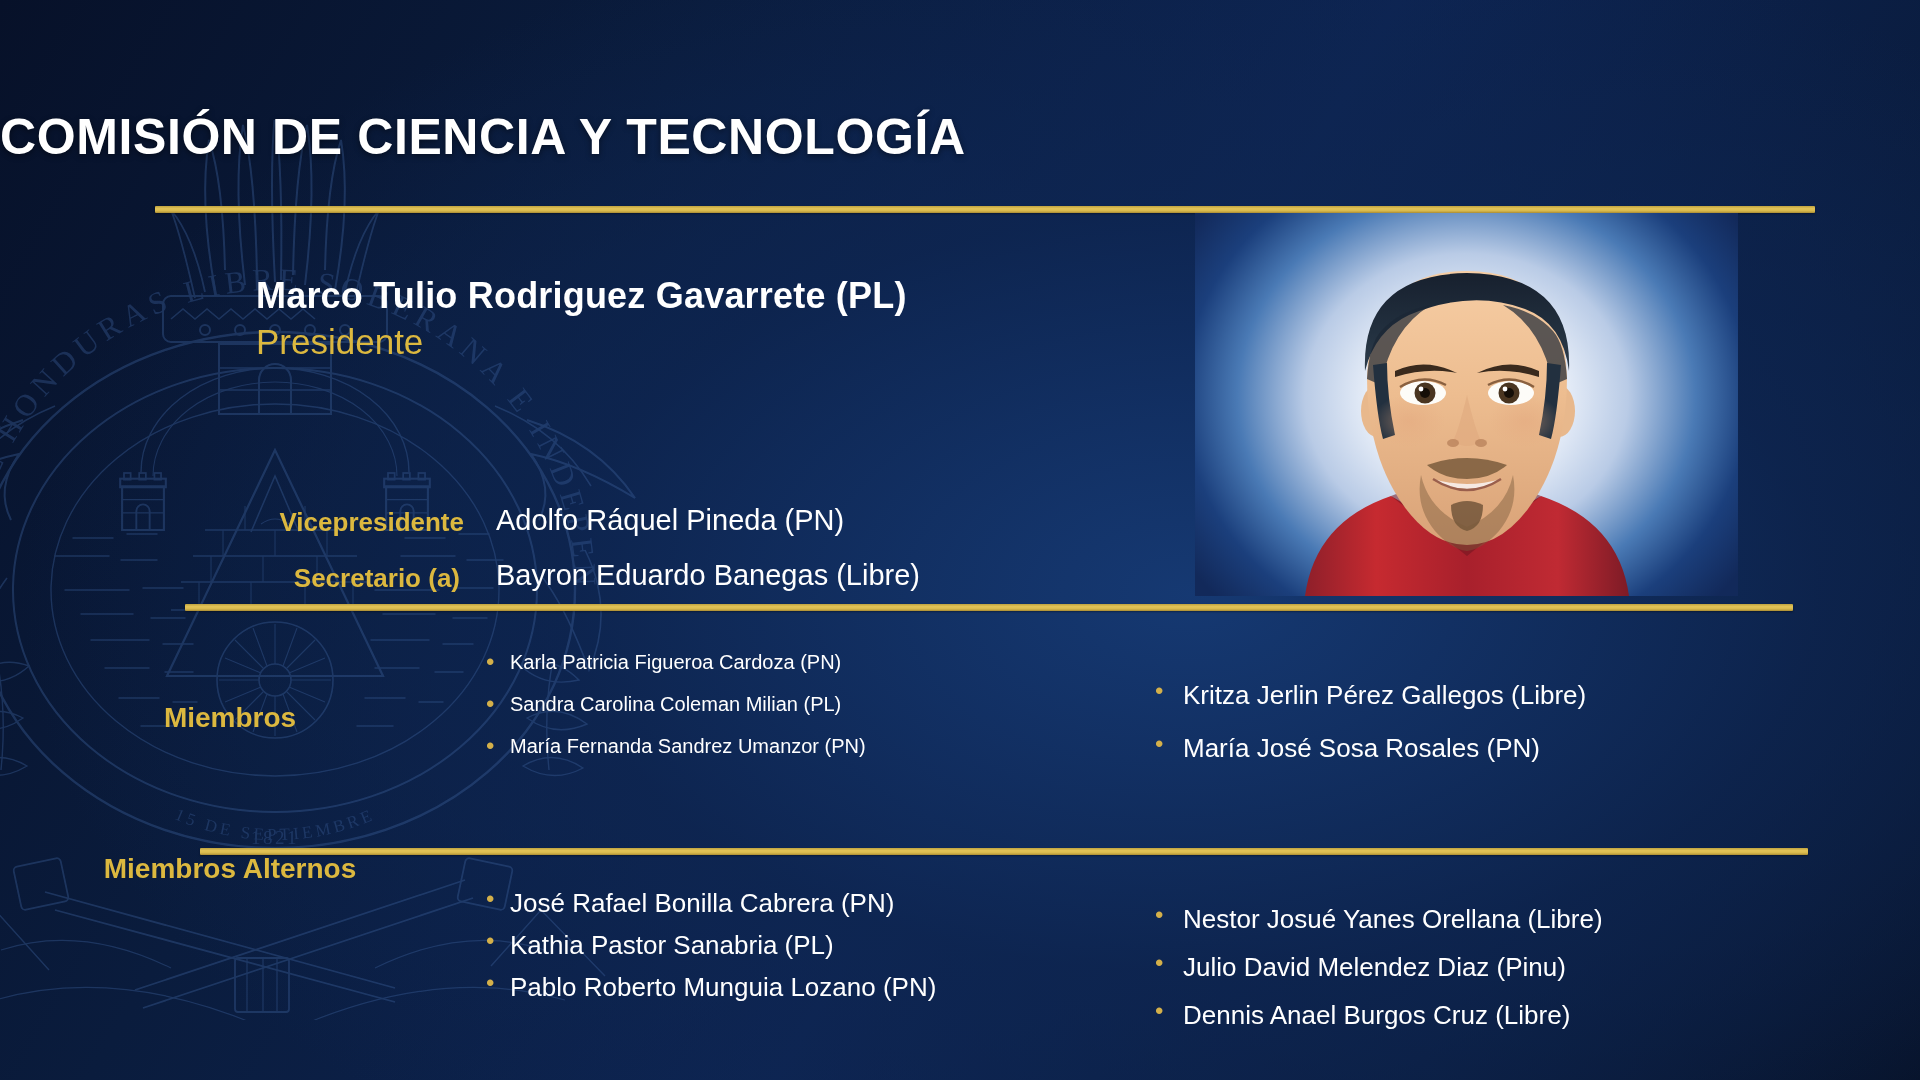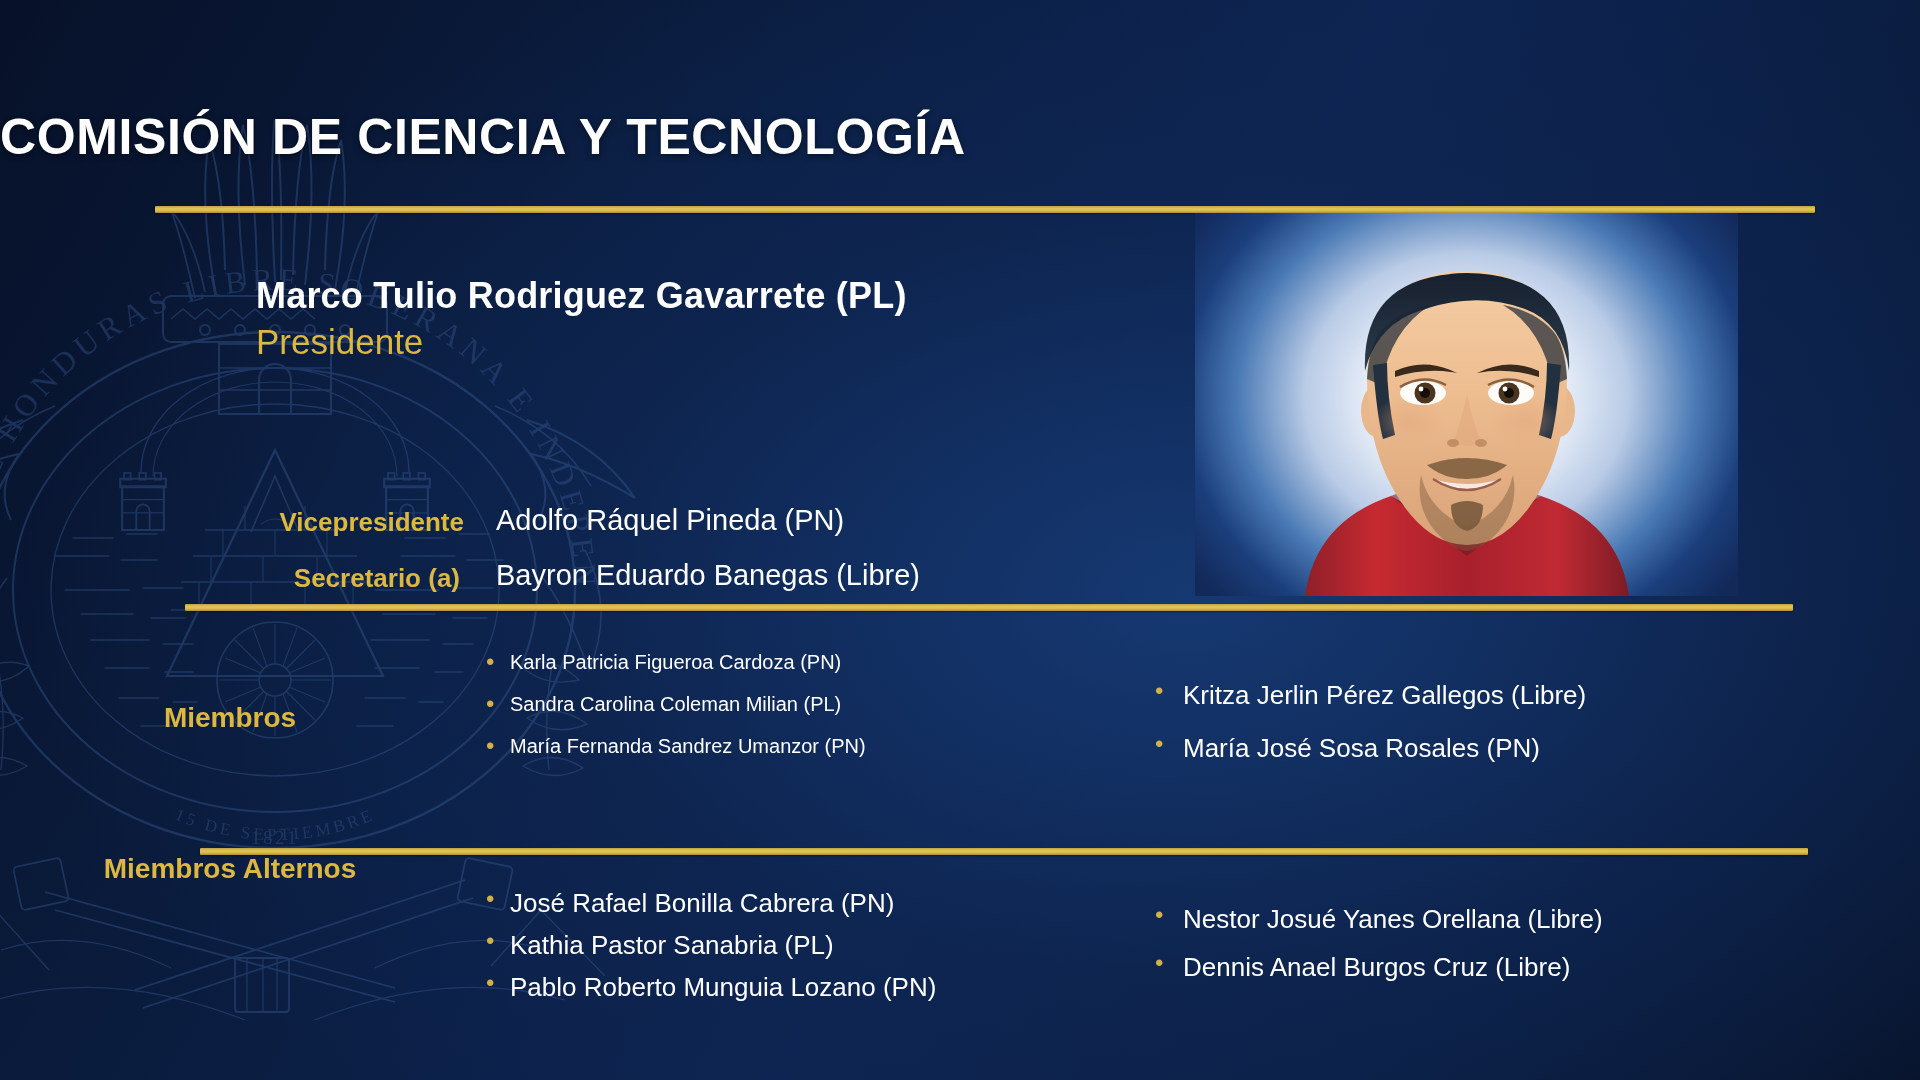--- a/index.html
+++ b/index.html
@@ -360,16 +360,17 @@
   </ul>
 
   <div class="section-label" id="alternos-label">Miembros Alternos</div>
   <ul class="mlist" id="alternos-col1">
     <li>José Rafael Bonilla Cabrera (PN)</li>
     <li>Kathia Pastor Sanabria (PL)</li>
     <li>Pablo Roberto Munguia Lozano (PN)</li>
   </ul>
   <ul class="mlist" id="alternos-col2">
     <li>Nestor Josué Yanes Orellana (Libre)</li>
+    <li>Julio David Melendez Diaz (Pinu)</li>
     <li>Dennis Anael Burgos Cruz (Libre)</li>
   </ul>
 
 </div>
 
 </body></html>

